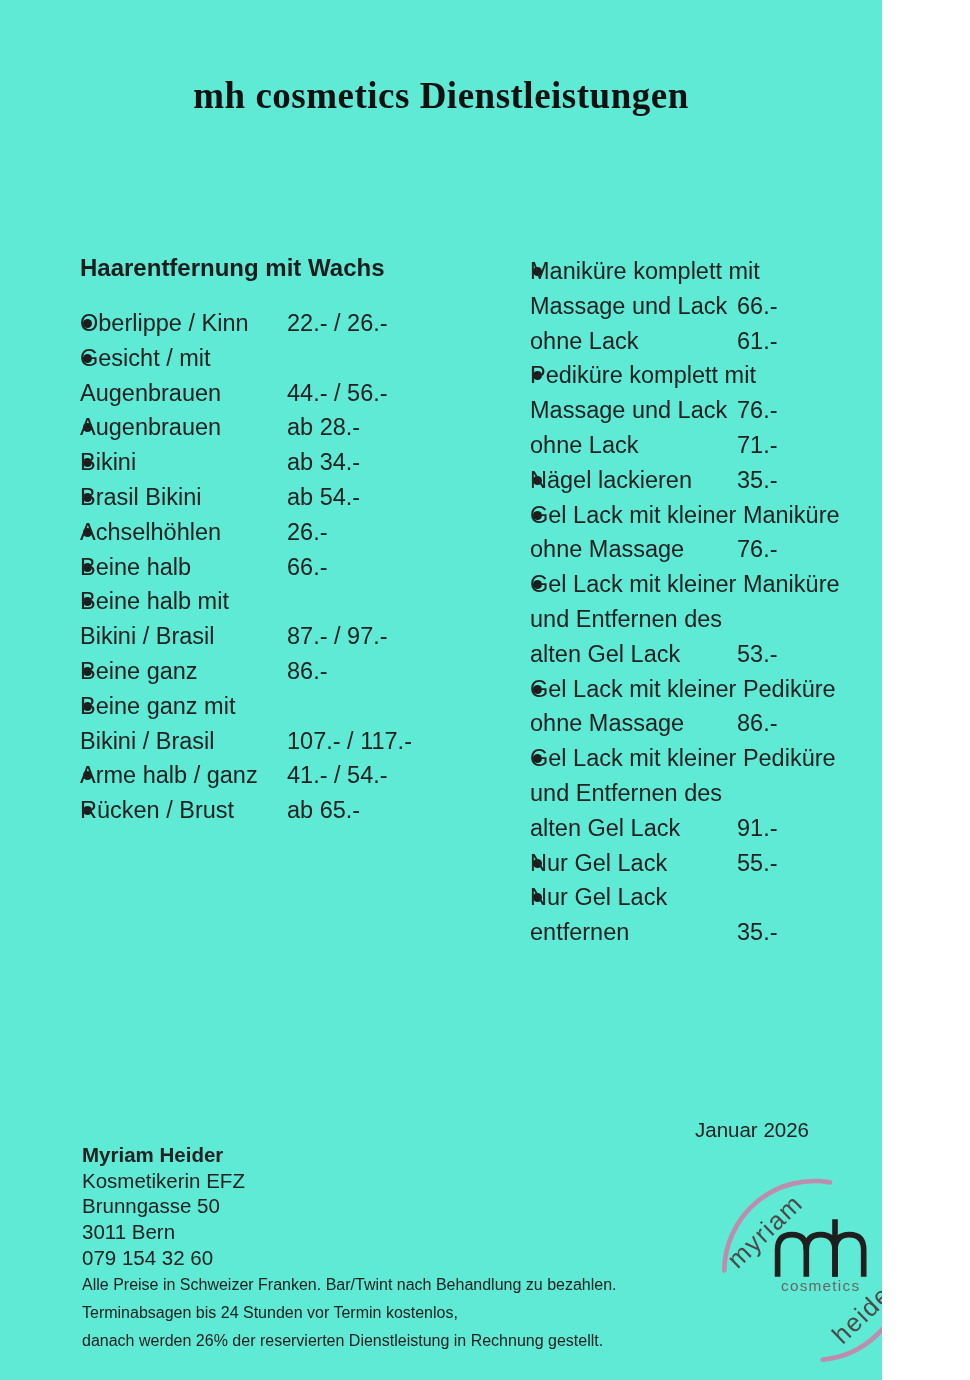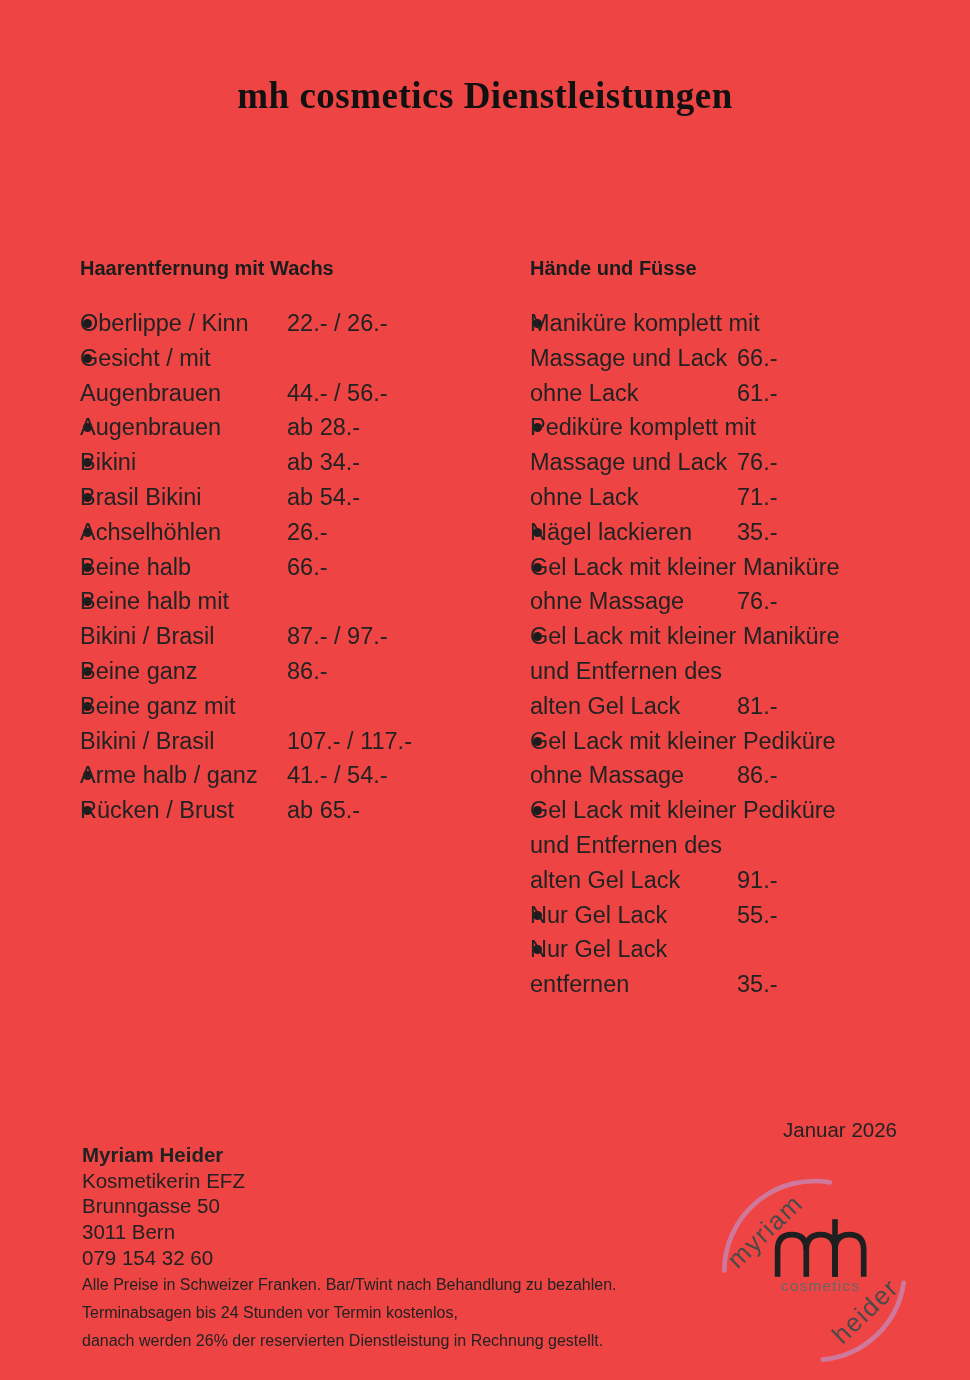--- a/index.html
+++ b/index.html
@@ -1,28 +1,28 @@
 <!DOCTYPE html>
 <html><head>
 <meta charset="utf-8">
 <style>
   html,body{margin:0;padding:0;background:#ffffff;}
   .page{
-    position:relative;width:970px;height:1380px;background:#ef4444;
+    position:relative;width:882px;height:1380px;background:#5eead4;
     font-family:"Liberation Sans",sans-serif;color:#222222;overflow:hidden;
   }
   .title{
     position:absolute;top:74px;left:0;width:100%;margin:0;text-align:center;
     font-family:"Liberation Serif",serif;font-weight:bold;font-size:37px;color:#111;
     letter-spacing:0.5px;
   }
   .col{position:absolute;top:254px;width:438px;}
   .col-0{left:80px;}
   .col-1{left:530px;}
-  .col h2{margin:0 0 24px 0;font-size:20px;font-weight:bold;line-height:28px;color:#1c1c1c;}
+  .col h2{margin:0 0 24px 0;font-size:24px;font-weight:bold;line-height:28px;color:#1c1c1c;}
   .item{display:flex;flex-direction:column;}
   .bullet{flex:none;width:43px;position:relative;}
   .bullet::before{
     content:"";position:absolute;left:3px;top:13px;width:9px;height:9px;border-radius:50%;
     background:#1c1c1c;
   }
   .lines{flex:1;}
   .line{position:relative;line-height:34.8px;font-size:23.5px;white-space:nowrap;}
   .label{white-space:nowrap;}
   .price{position:absolute;left:207px;top:0;white-space:nowrap;text-align:right;}
@@ -115,21 +115,20 @@
         <div class="item">
           <span class="bullet"></span>
           <div class="lines">
             <div class="line"><span class="label">Rücken / Brust</span><span class="price">ab 65.-</span></div>
           </div>
         </div>
       </div>
   </section>
 
   <section class="col col-1">
-    <h2>Hände und Füsse</h2>
     <div class="items">
         <div class="item">
           <span class="bullet"></span>
           <div class="lines">
             <div class="line"><span class="label">Maniküre komplett mit</span></div>
             <div class="line"><span class="label">Massage und Lack</span><span class="price">66.-</span></div>
             <div class="line"><span class="label">ohne Lack</span><span class="price">61.-</span></div>
           </div>
         </div>
         <div class="item">
@@ -151,21 +150,21 @@
           <div class="lines">
             <div class="line"><span class="label">Gel Lack mit kleiner Maniküre</span></div>
             <div class="line"><span class="label">ohne Massage</span><span class="price">76.-</span></div>
           </div>
         </div>
         <div class="item">
           <span class="bullet"></span>
           <div class="lines">
             <div class="line"><span class="label">Gel Lack mit kleiner Maniküre</span></div>
             <div class="line"><span class="label">und Entfernen des</span></div>
-            <div class="line"><span class="label">alten Gel Lack</span><span class="price">81.-</span></div>
+            <div class="line"><span class="label">alten Gel Lack</span><span class="price">53.-</span></div>
           </div>
         </div>
         <div class="item">
           <span class="bullet"></span>
           <div class="lines">
             <div class="line"><span class="label">Gel Lack mit kleiner Pediküre</span></div>
             <div class="line"><span class="label">ohne Massage</span><span class="price">86.-</span></div>
           </div>
         </div>
         <div class="item">

